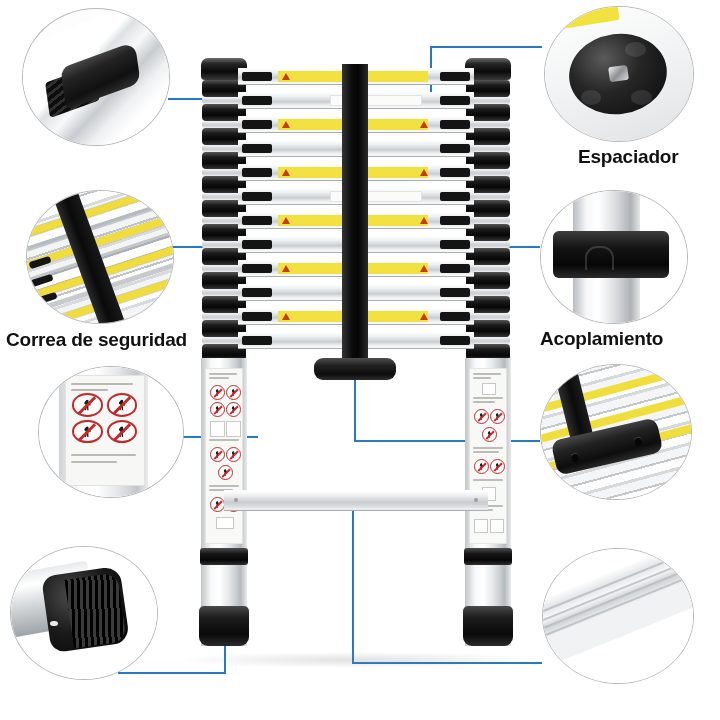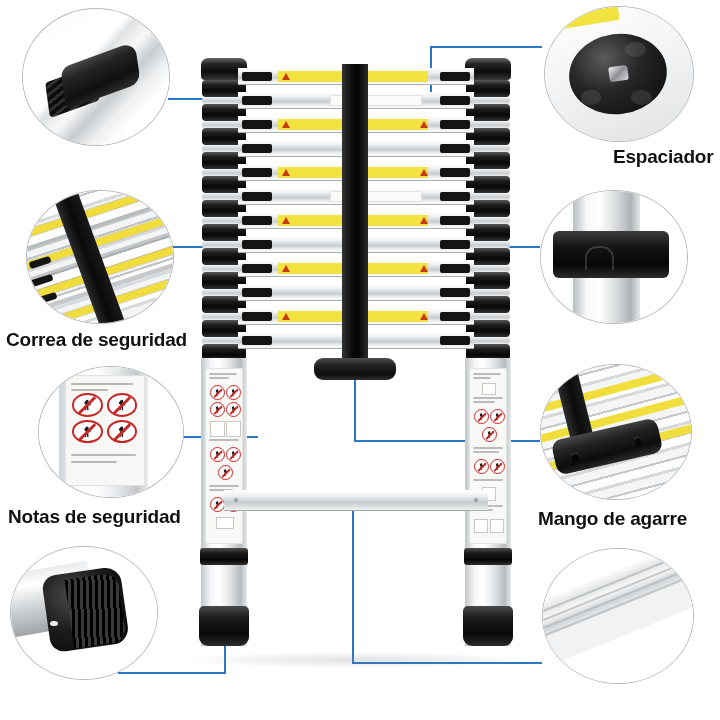--- a/index.html
+++ b/index.html
@@ -468,21 +468,20 @@
             <div class="proh">
                 <i></i>
               </div>
           </div>
           <div class="c3-txt" style="left:6%;top:72%;width:84%;"></div>
           <div class="c3-txt" style="left:6%;top:78%;width:60%;"></div>
         </div>
       </div>
     </div>
   </div>
-  <div class="clabel" style="left:8px;top:506px;">Notas de seguridad</div>
 
   <div class="callout" style="left:10px;top:546px;width:150px;height:134px;">
     <div class="circle" style="width:146px;height:132px;">
       <div class="inner" style="background:#ffffff;">
         <div class="c4-tube"></div>
         <div class="c4-cap"></div>
         <div class="c4-ribs"></div>
         <div class="c4-hole"></div>
       </div>
     </div>
@@ -494,47 +493,47 @@
         <div class="c5-bg"></div>
         <div class="c5-yl"></div>
         <div class="c5-disc"></div>
         <div class="c5-dimp" style="left:54%;top:26%;"></div>
         <div class="c5-dimp" style="left:58%;top:62%;"></div>
         <div class="c5-dimp" style="left:24%;top:62%;"></div>
         <div class="c5-riv"></div>
       </div>
     </div>
   </div>
-  <div class="clabel" style="left:578px;top:146px;margin-left:35px;">Espaciador</div>
+  <div class="clabel" style="left:578px;top:146px;">Espaciador</div>
 
   <div class="callout" style="left:540px;top:190px;width:150px;height:134px;">
     <div class="circle" style="width:146px;height:132px;">
       <div class="inner" style="background:#ffffff;">
         <div class="c6-tube"></div>
         <div class="c6-collar"></div>
         <div class="c6-notch"></div>
       </div>
     </div>
   </div>
+  <div class="clabel" style="left:540px;top:328px;">Acoplamiento</div>
 
   <div class="callout" style="left:540px;top:364px;width:154px;height:136px;">
     <div class="circle" style="width:150px;height:134px;">
       <div class="inner">
         <div class="c7-bg"></div>
         <div class="c7-yl" style="top:18px;"></div>
         <div class="c7-yl" style="top:48px;"></div>
         <div class="c7-yl" style="top:78px;"></div>
         <div class="c7-strap"></div>
         <div class="c7-handle"></div>
         <div class="c7-screw" style="left:20%;top:66%;"></div>
         <div class="c7-screw" style="left:62%;top:54%;"></div>
       </div>
     </div>
   </div>
-  <div class="clabel" style="left:538px;top:508px;">Mango de agarre</div>
 
   <div class="callout" style="left:542px;top:548px;width:154px;height:136px;">
     <div class="circle" style="width:150px;height:134px;">
       <div class="inner">
         <div class="c8-bg"></div>
         <div class="c8-rung"></div>
         <div class="c8-ridge" style="top:22%;"></div>
         <div class="c8-ridge" style="top:28%;"></div>
         <div class="c8-ridge" style="top:34%;"></div>
         <div class="c8-ridge" style="top:40%;"></div>

